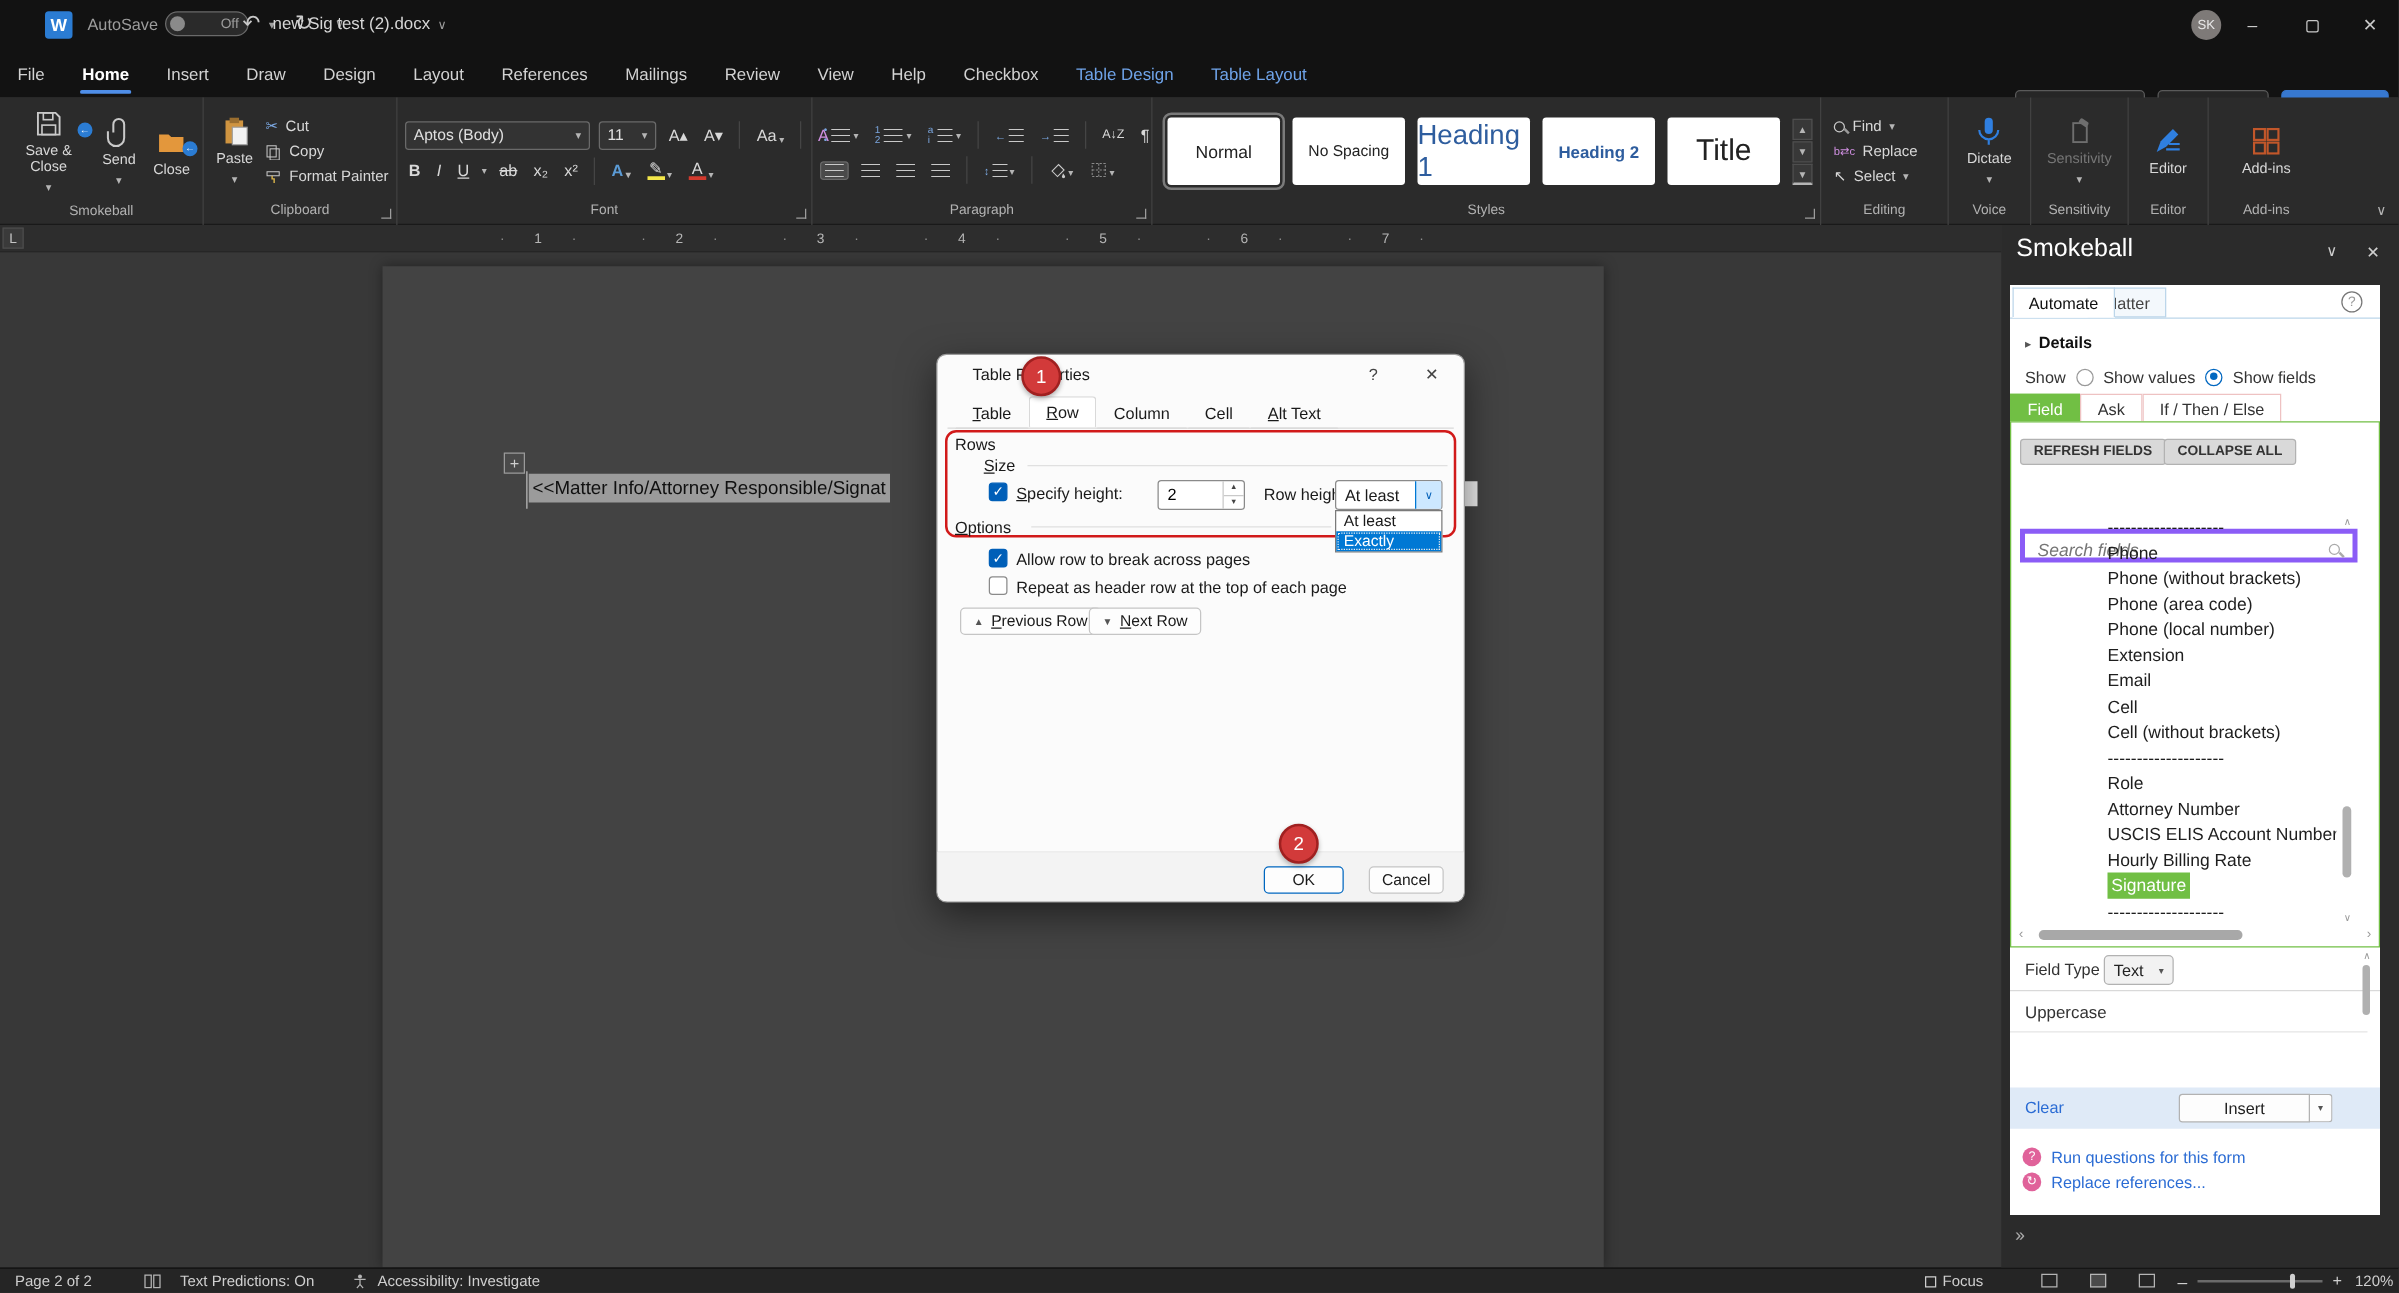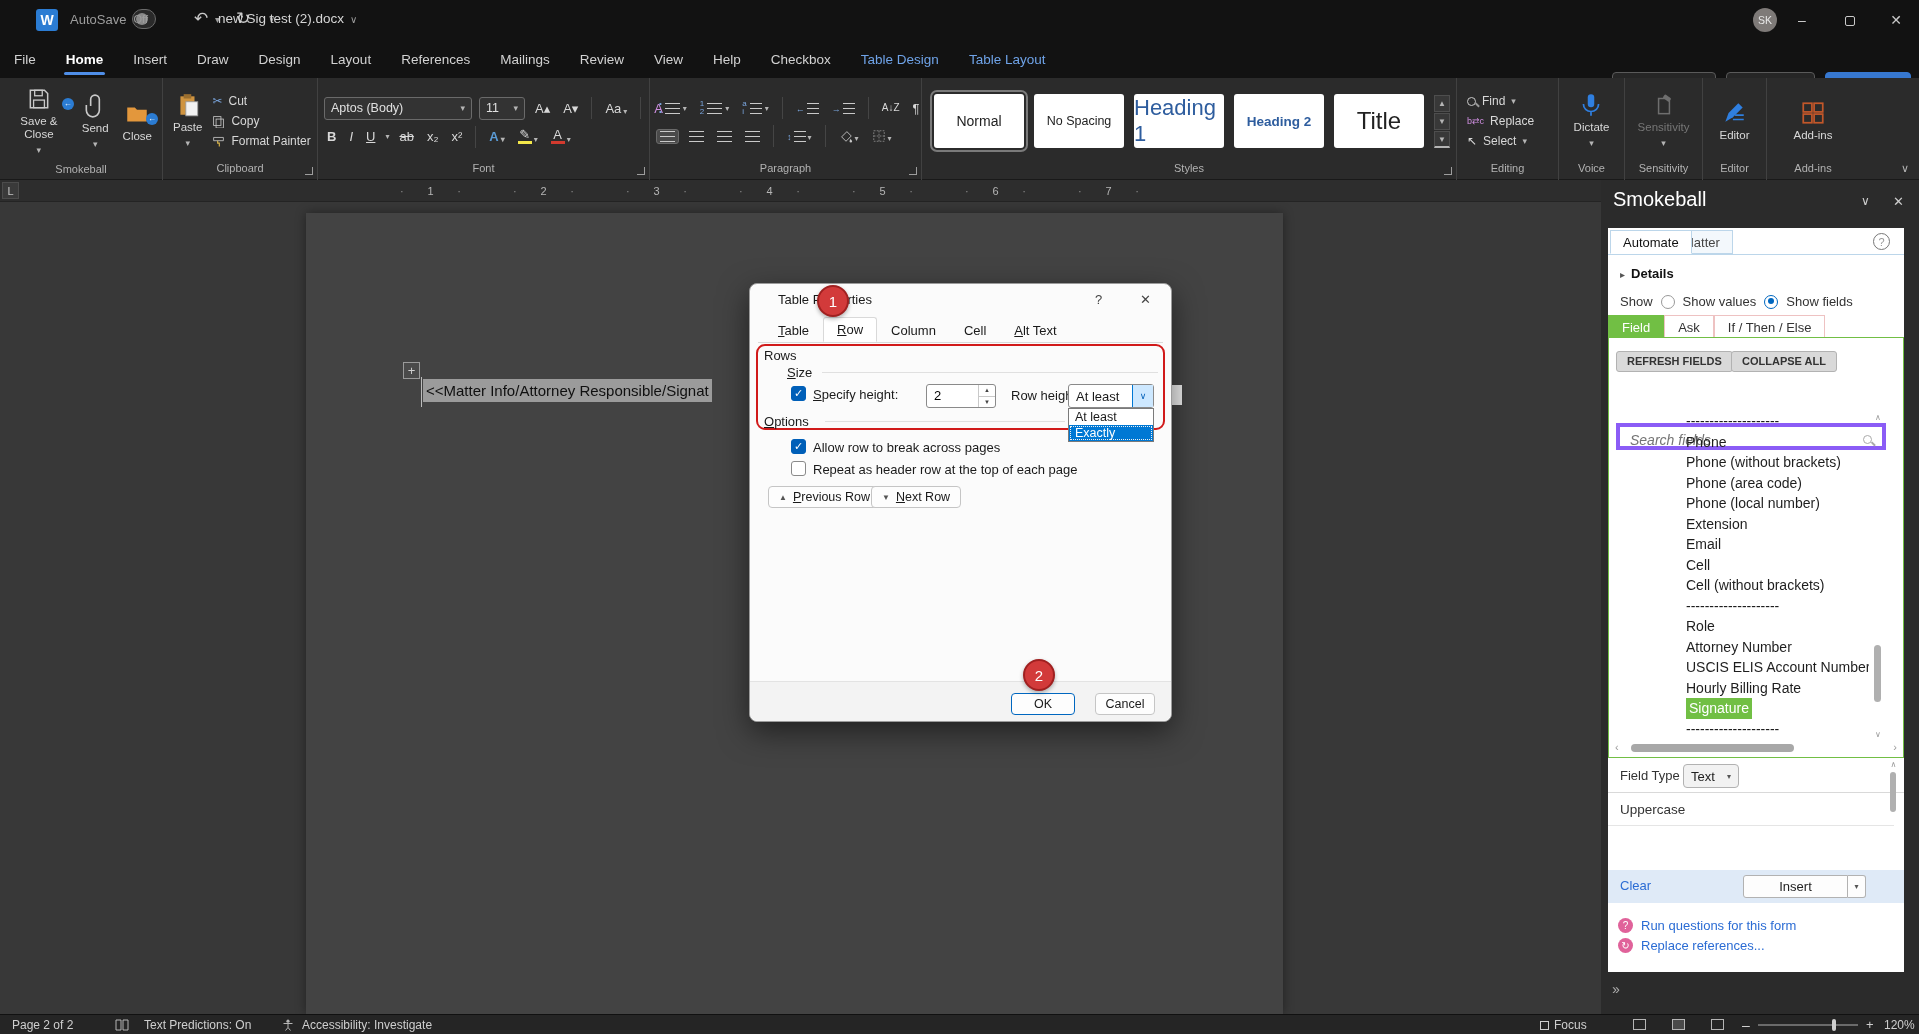--- a/index.html
+++ b/index.html
@@ -3,21 +3,21 @@
 <meta charset="utf-8">
 <style>
   html,body{margin:0;padding:0;background:#222;}
   *{box-sizing:border-box;font-family:"Liberation Sans",sans-serif;}
   .screen{position:relative;width:1919px;height:1034px;background:#3a3a3a;overflow:hidden;}
 
   
   .titlebar{position:absolute;left:0;top:0;width:1919px;height:40px;background:#121212;color:#bdbdbd;font-size:13px;}
   .word-logo{position:absolute;left:36px;top:9px;width:22px;height:22px;background:#2b7cd3;color:#fff;border-radius:3px;text-align:center;line-height:22px;font-weight:bold;font-size:14px;}
   .autosave-label{position:absolute;left:70px;top:12px;color:#9d9d9d;}
-  .toggle{position:absolute;left:132px;top:9px;width:24px;height:20px;border:1px solid #6a6a6a;border-radius:10px;background:#2a2a2a;color:#9d9d9d;font-size:11px;}
+  .toggle{position:absolute;left:132px;top:9px;width:67px;height:20px;border:1px solid #6a6a6a;border-radius:10px;background:#2a2a2a;color:#9d9d9d;font-size:11px;}
   .toggle .knob{position:absolute;left:3px;top:3px;width:12px;height:12px;border-radius:50%;background:#8a8a8a;}
   .toggle .state{position:absolute;right:7px;top:3px;}
   .qat{position:absolute;top:8px;color:#c9c9c9;font-size:17px;}
   .qat-sm{font-size:10px;color:#9d9d9d;}
   .doc-title{position:absolute;left:218px;top:11px;color:#d6d6d6;font-size:13.5px;}
   .doc-title .dd{color:#9d9d9d;font-size:10px;margin-left:6px;}
   .search-box{position:absolute;left:780px;top:7px;width:372px;height:26px;background:#3b3b3b;border:1px solid #5a5a5a;border-radius:4px;color:#a5a5a5;}
   .search-box input{position:absolute;left:30px;top:2px;width:320px;height:20px;background:transparent;border:none;outline:none;color:#bdbdbd;font-size:13px;}
   .mag{position:relative;display:inline-block;width:9px;height:9px;border:1.5px solid #9a9a9a;border-radius:50%;}
   .mag::after{content:"";position:absolute;width:5px;height:1.5px;background:#9a9a9a;transform:rotate(45deg);right:-5px;bottom:-1px;}

